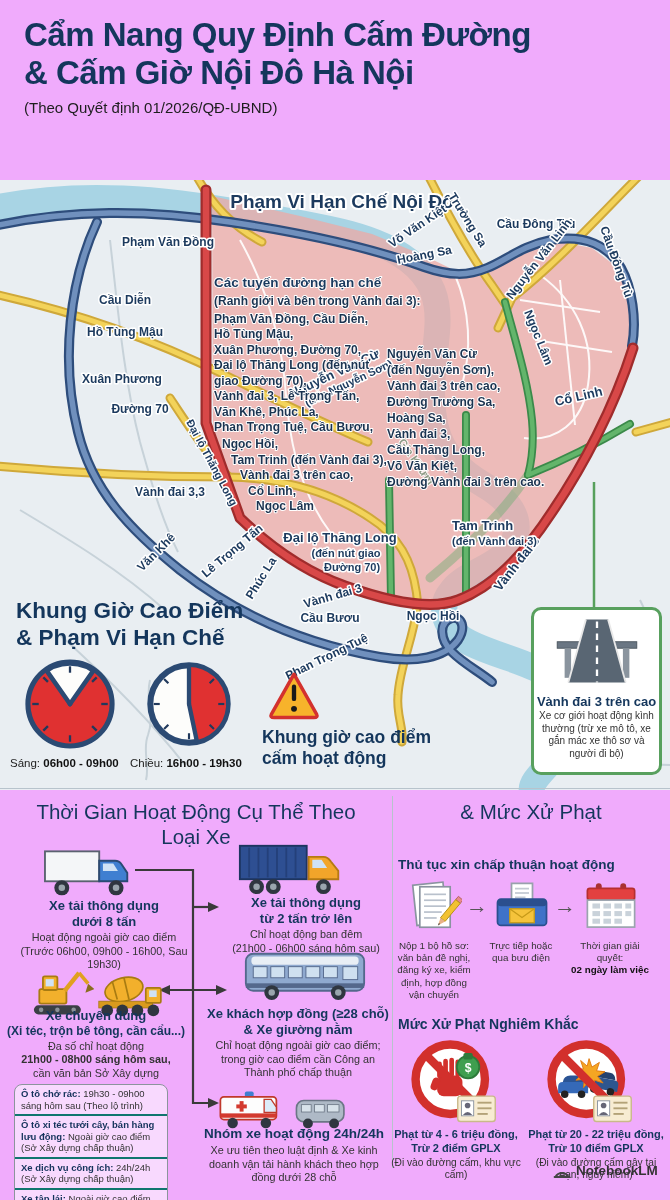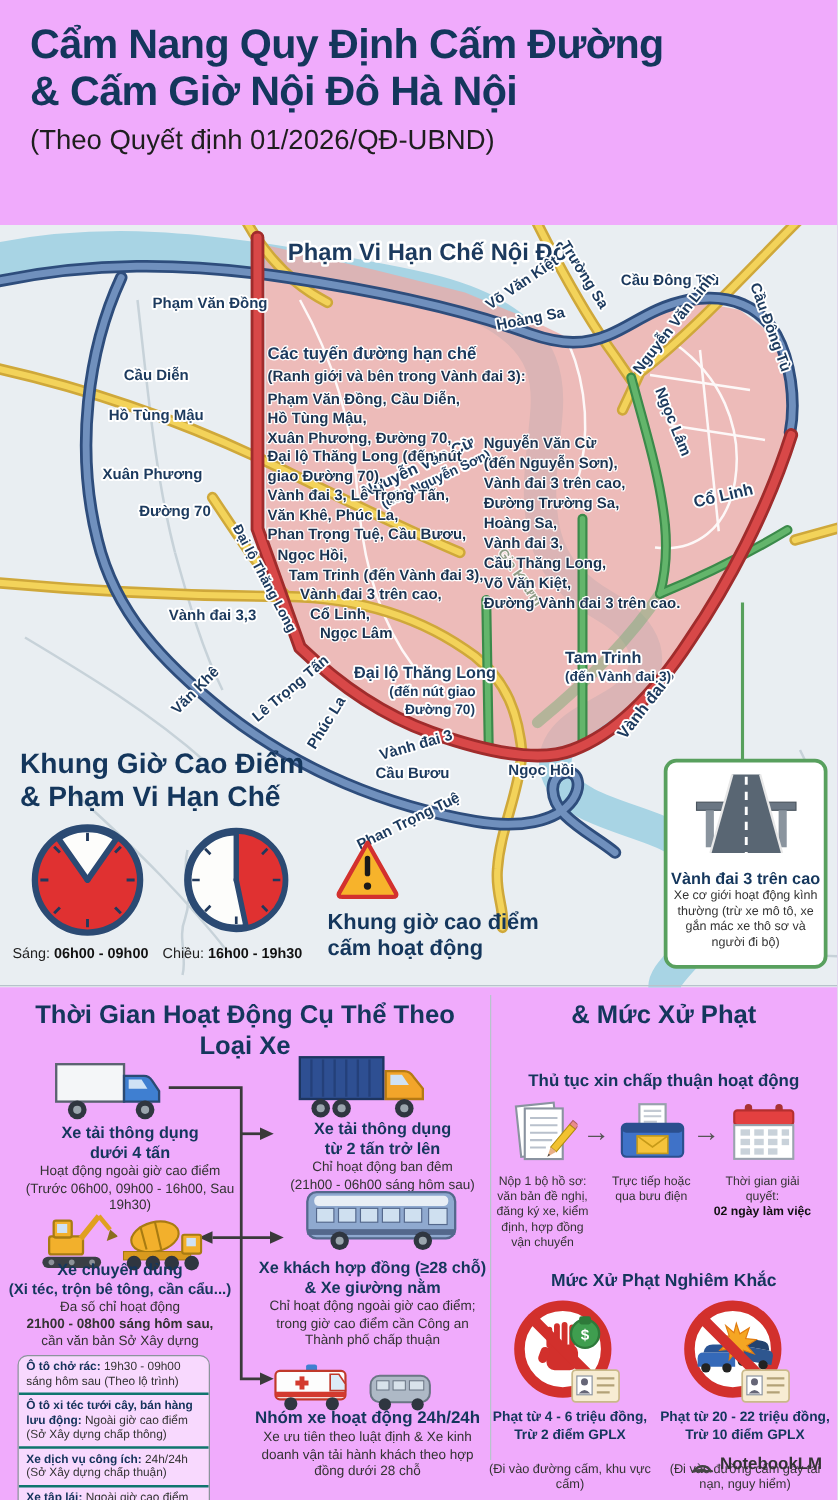--- a/index.html
+++ b/index.html
@@ -1,22 +1,22 @@
 <!DOCTYPE html>
 <html><head>
 <meta charset="utf-8">
 <style>
   html,body{margin:0;padding:0}
   body{background:#cfd9e0;font-family:"Liberation Sans","DejaVu Sans",sans-serif;}
   #page{position:relative;width:670px;height:1200px;background:#f0abfc;overflow:hidden}
   .abs{position:absolute}
-  .ctr{text-align:center}
+  .ctr{}
   
   #hdr-title{left:24px;top:16px;width:620px;font-size:33px;line-height:1.16;font-weight:800;color:#14365c;letter-spacing:-.5px}
-  #hdr-sub{left:24px;top:99px;width:600px;font-size:22px;color:#1e1e1e;font-weight:500}
+  #hdr-sub{left:24px;top:99px;width:600px;font-size:15px;color:#1e1e1e;font-weight:500}
   #hdr-desc{left:24px;top:132px;width:628px;font-size:13.2px;line-height:1.32;color:#2d2d2d}
   
   svg text{font-family:"Liberation Sans","DejaVu Sans",sans-serif;font-weight:bold;fill:#1c3a5e;paint-order:stroke;stroke:#ffffff;stroke-width:3px;stroke-linejoin:round;font-size:12px}
   svg text.t-big{font-size:19px;font-weight:800;stroke-width:4px}
   svg text.t-sm{font-size:11px}
   svg text.t-list{font-size:12px;font-weight:600;stroke-width:2px;fill:#1b3350}
   svg text.t-list-t{font-size:13.5px;font-weight:800;stroke-width:2px}
   svg text.t-bold{font-size:13px;font-weight:800}
   svg text.t-faint{fill:#7d967d;stroke-width:2px;font-size:11px;opacity:.85}
   
@@ -24,33 +24,33 @@
   .clock-cap{top:757px;font-size:11.5px;color:#222}
   .clock-cap b{color:#111}
   #warn-text{left:262px;top:727px;width:170px;font-size:17.5px;line-height:1.18;font-weight:800;color:#14365c}
   
   #elev-box{left:531px;top:607px;width:131px;height:168px;background:#fff;border:3px solid #58a05e;border-radius:10px;box-sizing:border-box;text-align:center}
   #elev-title{font-size:13px;font-weight:800;color:#14365c;margin-top:2px}
   #elev-text{font-size:10px;line-height:1.25;color:#333;padding:1px 5px 0 5px}
   
   .divider-h{left:0;top:788px;width:670px;height:0;border-top:1.5px solid #b7c3cc}
   .divider-v{left:392px;top:796px;width:0;height:372px;border-left:1.5px solid #b7c3cc}
-  .sec-h{font-size:20.5px;line-height:1.2;font-weight:700;color:#14365c;text-align:center}
+  .sec-h{font-size:20.5px;line-height:1.2;font-weight:400;color:#14365c;text-align:center}
   .item-title{font-size:13px;line-height:1.2;font-weight:800;color:#14365c;text-align:center}
   .item-desc{font-size:10.8px;line-height:1.25;color:#333;text-align:center;margin-top:2px}
   #rules-box{left:14px;top:1084px;width:154px;background:rgba(255,255,255,.55);border:1.5px solid #8b949c;border-radius:8px;box-sizing:border-box;overflow:hidden}
   .rule-row{padding:3px 6px;font-size:9.5px;line-height:1.22;color:#333;border-bottom:2px solid #0f766e}
   .rule-row:last-child{border-bottom:none}
   .rule-row b{color:#13325a}
   .step-cap{font-size:9.8px;line-height:1.25;color:#333;text-align:center}
   .step-cap b{color:#111}
   .arrow-glyph{font-size:22px;color:#555;font-weight:bold}
   .pen-cap{text-align:center}
   .pen-cap .b1{font-size:11px;font-weight:800;color:#14365c;line-height:1.25}
-  .pen-cap .b2{font-size:10.2px;color:#333;line-height:1.25;margin-top:14px}
+  .pen-cap .b2{font-size:10.2px;color:#333;line-height:1.25;margin-top:1px}
   #brand{left:552px;top:1163px;display:flex;align-items:flex-start;gap:4px;font-size:13.5px;font-weight:700;color:#333}
 </style>
 </head>
 <body>
 
 <div id="page">
 
   <div class="abs" id="hdr-title">
     <div>Cẩm Nang Quy Định Cấm Đường</div>
     <div>&amp; Cấm Giờ Nội Đô Hà Nội</div>
@@ -308,21 +308,21 @@
     <path d="M62,20 h17 c3,0 5,1 7,4 l6,9 v9 h-30 z" fill="#3f7fd1" stroke="#2b4a73" stroke-width="2"></path>
     <path d="M66,23 h11 l5,8 h-16 z" fill="#cfe2f5"></path>
     <circle cx="22" cy="49" r="8" fill="#2f3640"></circle>
       <circle cx="22" cy="49" r="3.5" fill="#9aa5ad"></circle>
     <circle cx="80" cy="49" r="8" fill="#2f3640"></circle>
       <circle cx="80" cy="49" r="3.5" fill="#9aa5ad"></circle>
   </svg>
   <div class="abs" style="left:4px;top:898px;width:200px">
     <div class="item-title">
       <div>Xe tải thông dụng</div>
-      <div>dưới 4 tấn</div>
+      <div>dưới 8 tấn</div>
     </div>
     <div class="item-desc">
       <div>Hoạt động ngoài giờ cao điểm</div>
       <div>(Trước 06h00, 09h00 - 16h00, Sau 19h30)</div>
     </div>
   </div>
 
   <svg class="abs" style="left:238px;top:840px" width="104" height="58" viewBox="0 0 112 62">
     <rect x="2" y="6" width="72" height="36" fill="#2e4f92" stroke="#1d3560" stroke-width="2"></rect>
     <g stroke="#24407a" stroke-width="2">
@@ -382,21 +382,21 @@
     <div class="item-title" style="font-size:12px">(Xi téc, trộn bê tông, cần cẩu...)</div>
     <div class="item-desc">
       <div>Đa số chỉ hoạt động</div>
       <div style="font-weight:bold">21h00 - 08h00 sáng hôm sau,</div>
       <div>cần văn bản Sở Xây dựng</div>
     </div>
   </div>
 
   <div class="abs" id="rules-box">
     <div class="rule-row"><b>Ô tô chở rác:</b><span> 19h30 - 09h00 sáng hôm sau (Theo lộ trình)</span></div>
-    <div class="rule-row"><b>Ô tô xi téc tưới cây, bán hàng lưu động:</b><span> Ngoài giờ cao điểm (Sở Xây dựng chấp thông)</span></div>
+    <div class="rule-row"><b>Ô tô xi téc tưới cây, bán hàng lưu động:</b><span> Ngoài giờ cao điểm (Sở Xây dựng chấp thuận)</span></div>
     <div class="rule-row"><b>Xe dịch vụ công ích:</b><span> 24h/24h (Sở Xây dựng chấp thuận)</span></div>
     <div class="rule-row"><b>Xe tập lái:</b><span> Ngoài giờ cao điểm (Tuân thủ quy định)</span></div>
   </div>
 
   <svg class="abs" style="left:244px;top:948px" width="122" height="54" viewBox="0 0 132 58">
     <rect x="2" y="6" width="128" height="40" rx="8" fill="#8fa9cf" stroke="#54688c" stroke-width="2"></rect>
     <rect x="8" y="9" width="116" height="9" rx="4" fill="#e8eef5"></rect>
     <g fill="#cfe0f0" stroke="#54688c" stroke-width="1">
       <rect x="10" y="20" width="15" height="12"></rect>
         <rect x="29" y="20" width="15" height="12"></rect>

